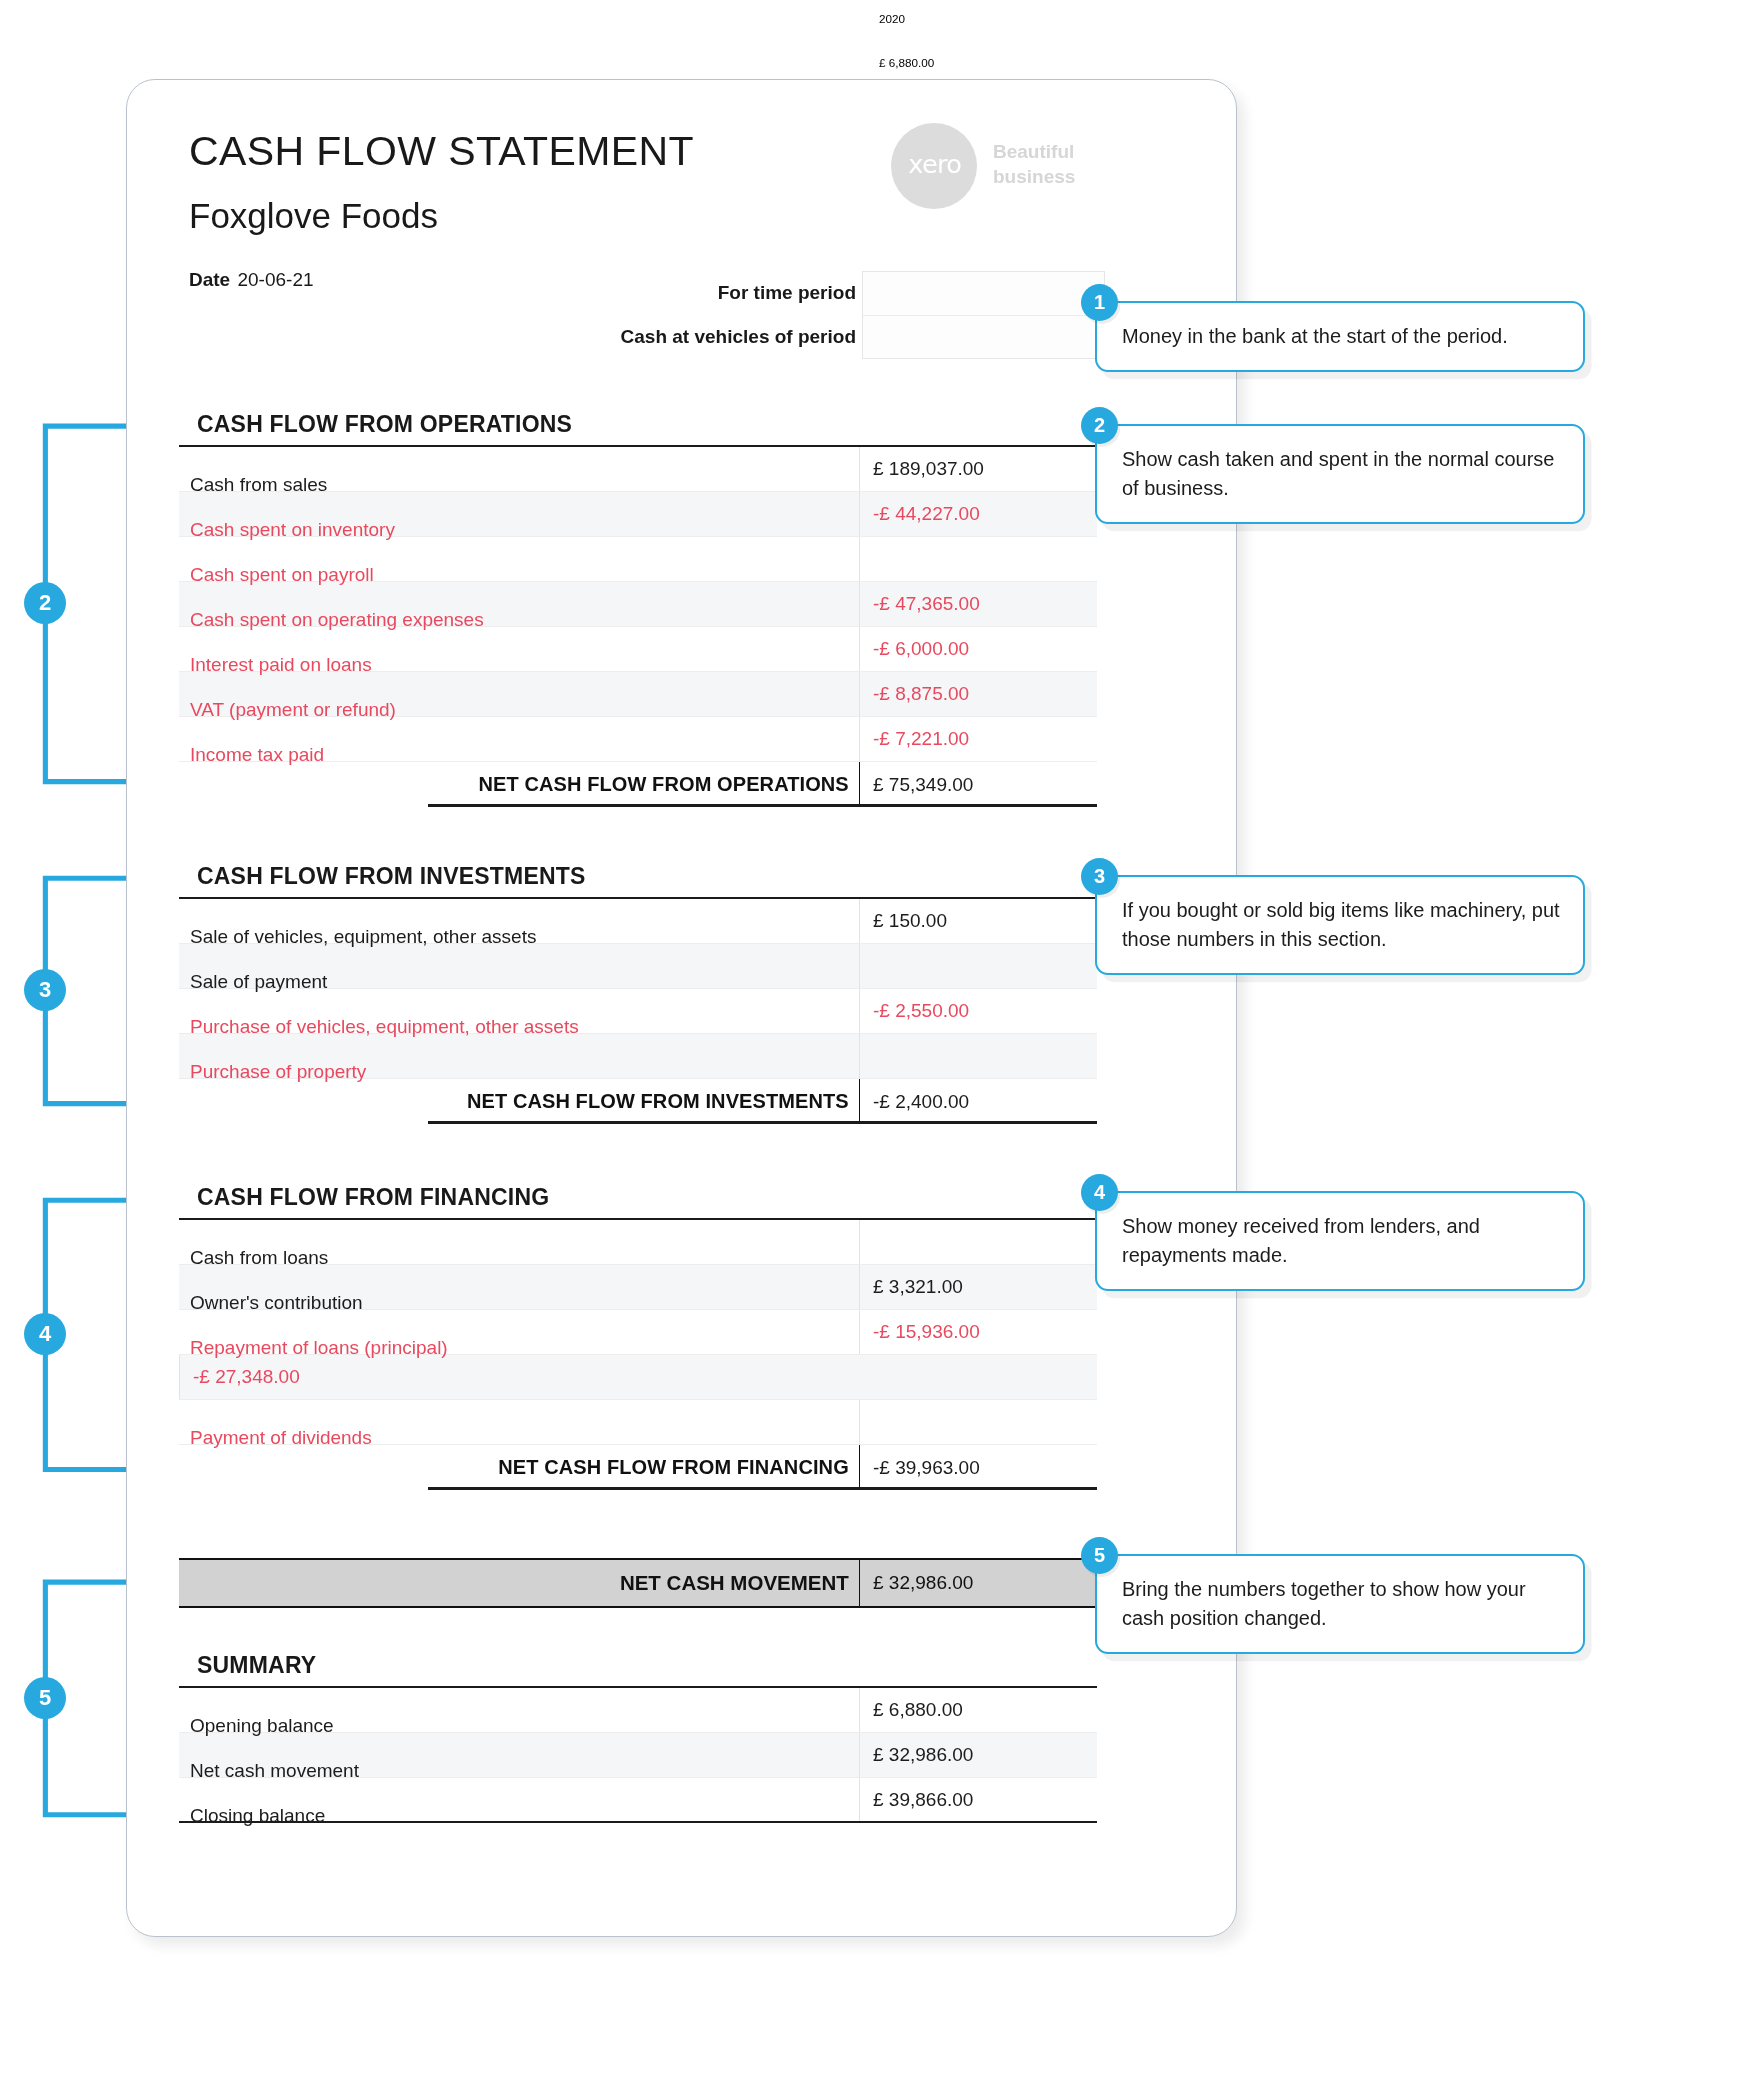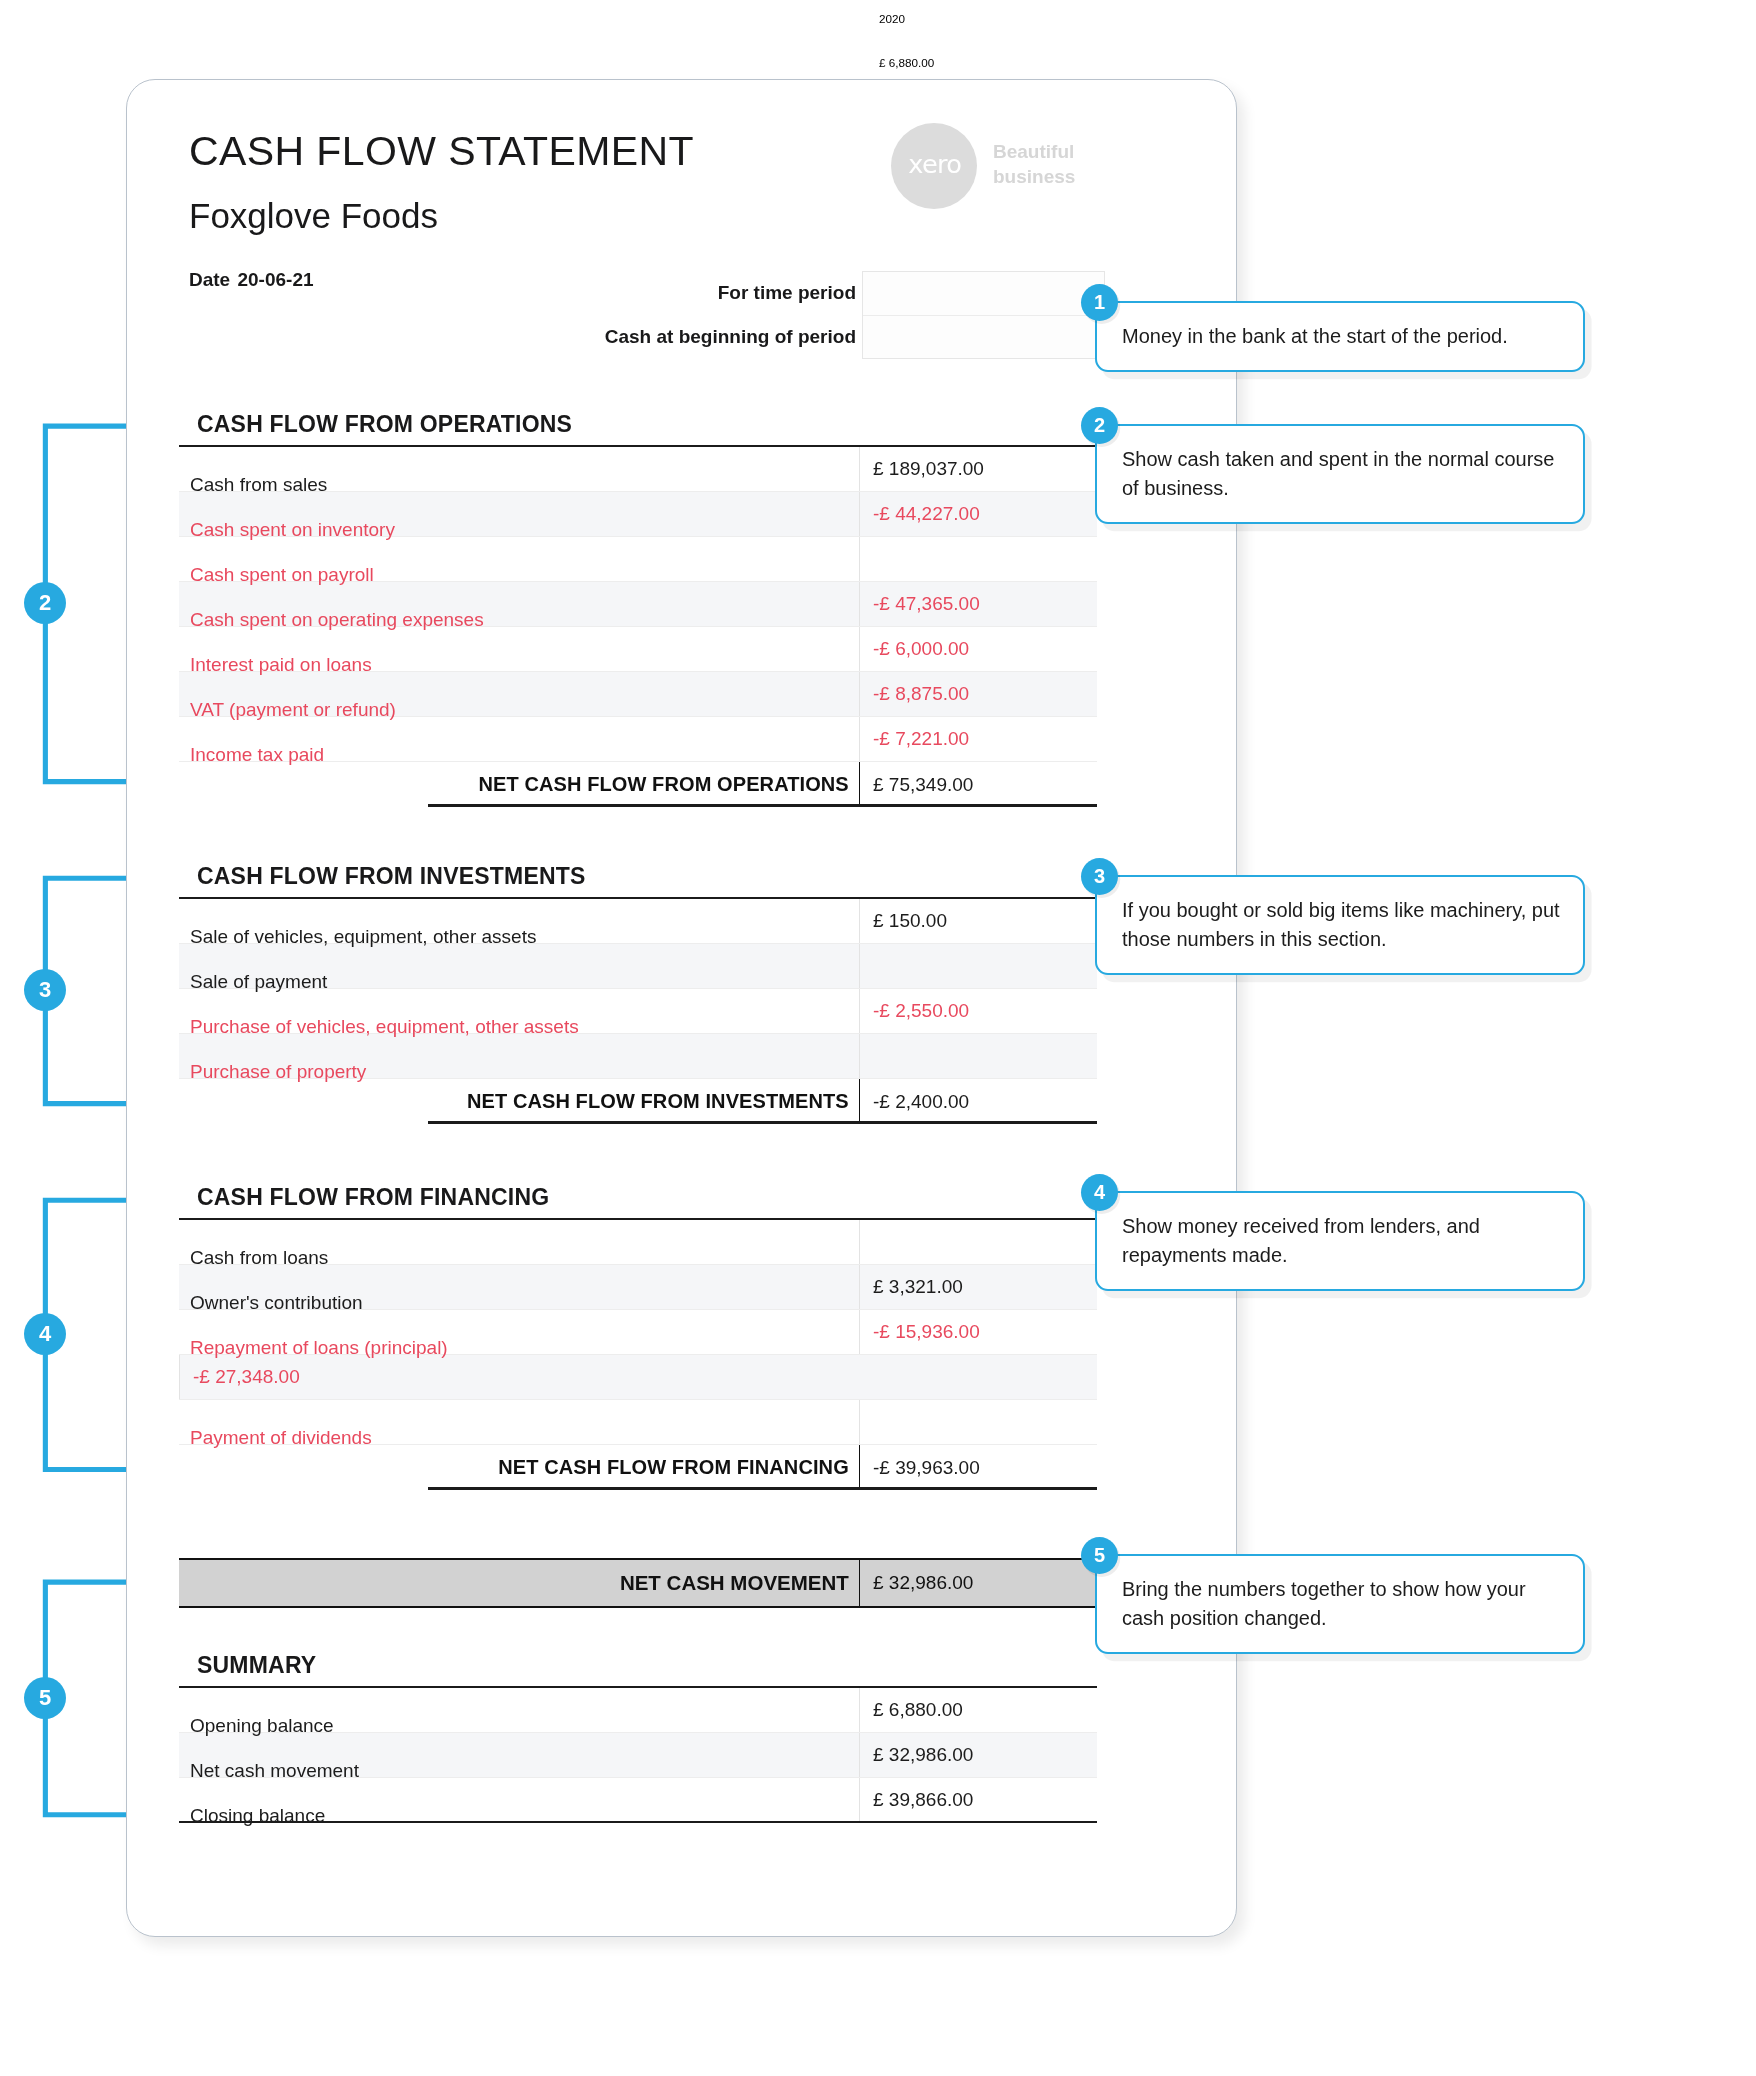--- a/index.html
+++ b/index.html
@@ -30,21 +30,21 @@
   .title-sub {
     position: absolute; left: 189px; top: 196px;
     font-size: 35px; font-weight: 400; color: #19191a;
     white-space: nowrap;
   }
   .date-line {
     position: absolute; left: 189px; top: 269px;
     font-size: 19px; font-weight: bold; color: #19191a;
     white-space: nowrap;
   }
-  .date-line .dval { font-weight: bold; margin-left: 7.3px; }
+  .date-line .dval { font-weight: normal; margin-left: 7.3px; }
 
   
   #logo-wrap { position: absolute; left: 891px; top: 123px; width: 220px; height: 88px; }
   #logo-circle {
     position: absolute; left: 0; top: 0; width: 86px; height: 86px;
     border-radius: 50%; background: #dcdcdc;
   }
   #logo-text {
     position: absolute; left: 7.3px; top: 26px; width: 73px;
     text-align: center; font-size: 25.6px; color: #ffffff;
@@ -214,21 +214,21 @@
   <div id="logo-wrap">
     <div id="logo-circle"></div>
     <div id="logo-text">xero</div>
     <div id="logo-tag">
       <div>Beautiful</div>
       <div>business</div>
     </div>
   </div>
 
   <div class="pb-label" id="pl-period">For time period</div>
-  <div class="pb-label" id="pl-cash">Cash at beginning of period</div>
+  <div class="pb-label" id="pl-cash">Cash at vehicles of period</div>
   <div id="period-box">
     <div class="pb-row"></div>
     <div class="pb-row"></div>
   </div>
   <div class="pb-val" id="pv-period" style="position:absolute;left:879px;">2020</div>
   <div class="pb-val" id="pv-cash" style="position:absolute;left:879px;">£  6,880.00</div>
 
   <div class="sec-head" style="top:411px;">CASH FLOW FROM OPERATIONS</div>
   <div class="tbl" style="top:445px;">
     <div class="trow">

